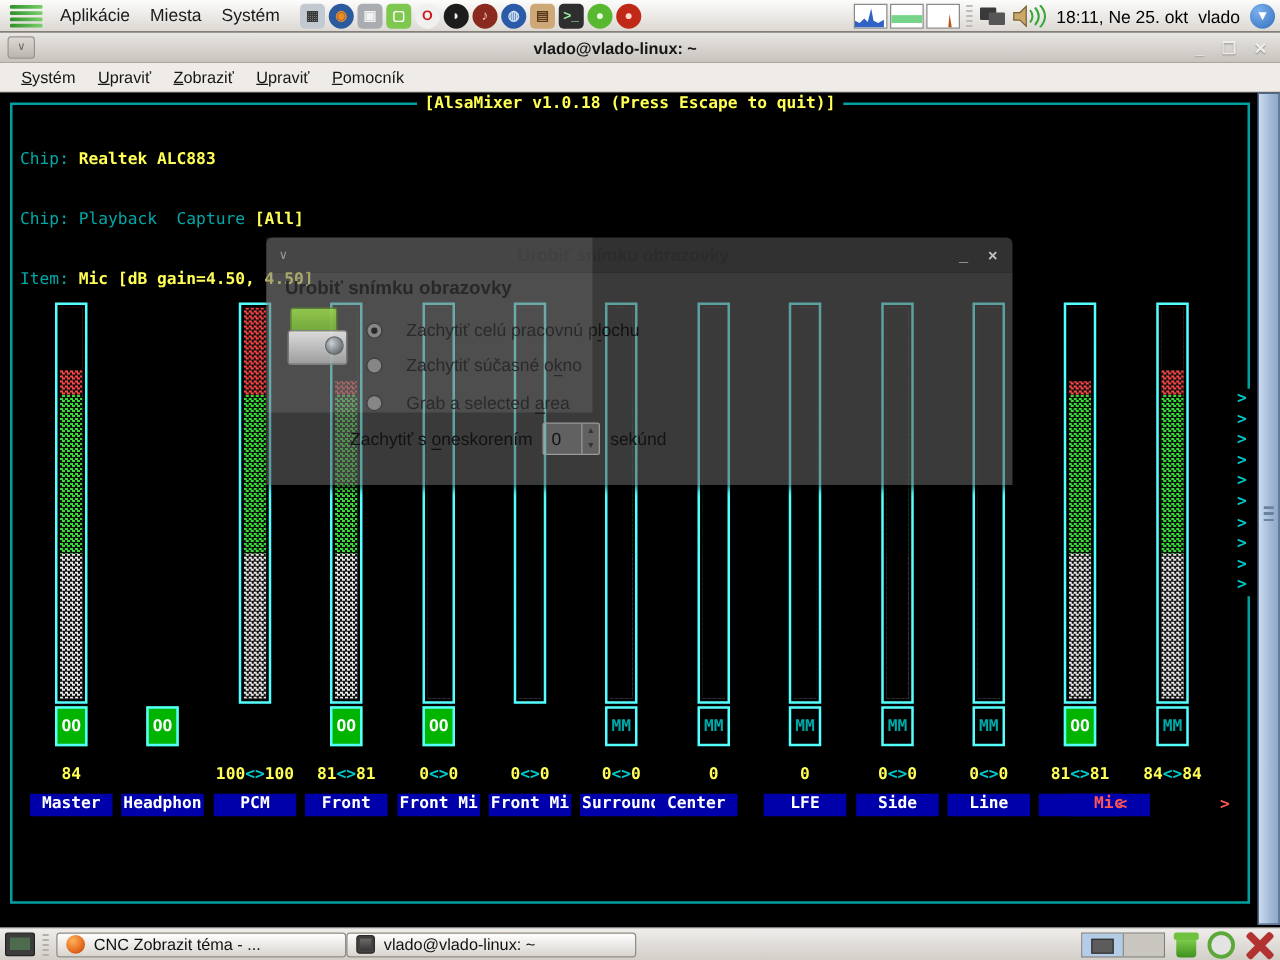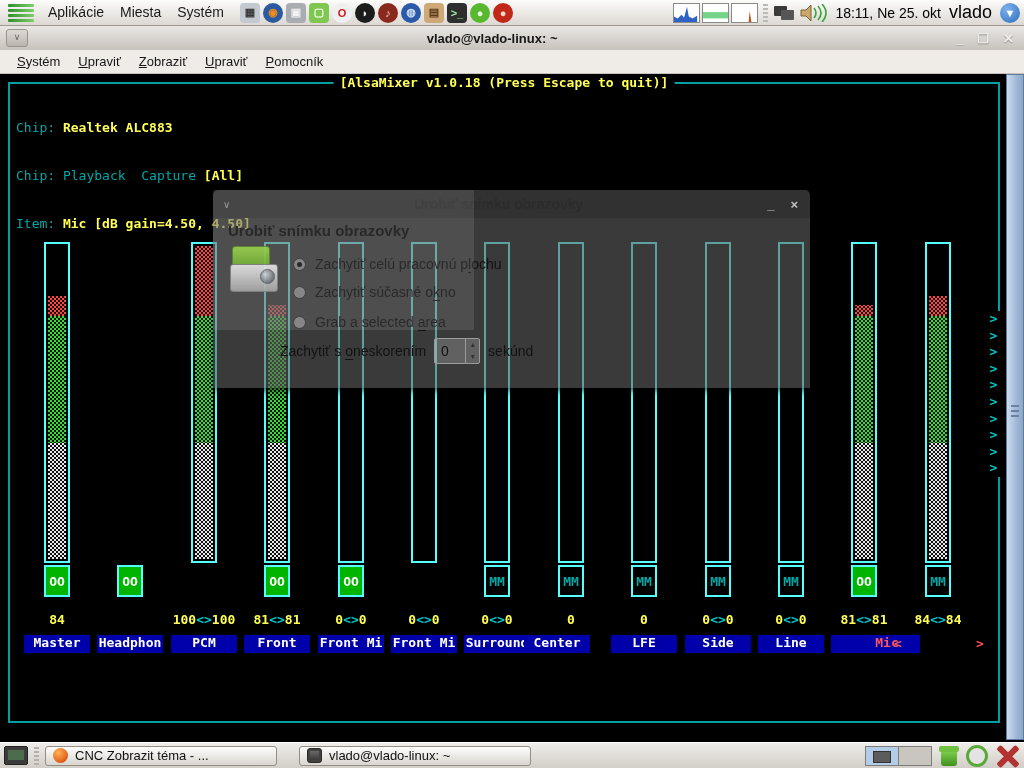--- a/index.html
+++ b/index.html
@@ -12,21 +12,21 @@
     display:flex;align-items:center;padding:0 4px;box-sizing:border-box;gap:2px;}
   #logo{width:26px;height:20px;display:flex;flex-direction:column;justify-content:center;gap:2px;margin:0 4px;}
   #logo i{display:block;height:3px;background:linear-gradient(90deg,#2f8f2a,#7bd06a);border-radius:1px;}
   .pmenu{font-size:14px;color:#1a1a1a;padding:0 8px;line-height:25px;}
   #launchers{display:flex;align-items:center;gap:3px;margin-left:6px;}
   .launch{width:20px;height:20px;border-radius:4px;display:flex;align-items:center;justify-content:center;
     font-size:11px;font-weight:bold;}
   .tray-graph{width:27px;height:20px;background:#fff;border:1px solid #8a8a8a;box-sizing:border-box;}
   .psep{width:5px;height:18px;background:repeating-linear-gradient(#bbb 0 2px,transparent 2px 4px);margin:0 3px;}
   #clock{font-size:14px;color:#000;margin:0 6px;white-space:nowrap;}
-  #user{font-size:18px;color:#000;margin-right:6px;}
+  #user{font-size:14px;color:#000;margin-right:6px;}
   #shutdown{width:20px;height:20px;border-radius:50%;background:radial-gradient(circle at 35% 30%,#7db2ec,#2e6cbe);
     color:#fff;font-size:11px;display:flex;align-items:center;justify-content:center;}
   .spacer{flex:1;}
   
   #titlebar{position:absolute;left:0;top:26px;width:1024px;height:24px;
     background:linear-gradient(#e9e7e4,#c7c2bc);display:flex;align-items:center;box-sizing:border-box;}
   #tb-menu-btn{width:20px;height:16px;margin-left:6px;border:1px solid #9a948c;border-radius:3px;
     background:linear-gradient(#dcd9d5,#bab5ae);color:#6a655f;font-size:9px;line-height:14px;text-align:center;}
   #tb-title{flex:1;text-align:center;font-weight:bold;font-size:13px;color:#161616;}
   #tb-controls{display:flex;gap:14px;margin-right:10px;color:#ededeb;font-weight:bold;font-size:13px;
@@ -76,21 +76,21 @@
   #dlg-body{position:absolute;left:0;top:28px;width:100%;height:170px;background:rgba(96,96,96,.60);}
   #dlg-light{position:absolute;left:0;top:0;width:261px;height:140px;background:rgba(255,255,255,.10);pointer-events:none;}
   #dlg-head{position:absolute;left:15px;top:32px;font-weight:bold;font-size:15px;color:#101010;}
   #cam{position:absolute;left:17px;top:56px;width:48px;height:50px;opacity:.9;}
   #cam .card{position:absolute;left:2px;top:0;width:36px;height:24px;background:linear-gradient(#8fce3a,#5a9e1e);
     border-radius:3px;border:1px solid #4a7d1a;}
   #cam .bodyc{position:absolute;left:0;top:18px;width:46px;height:26px;background:linear-gradient(#e8e8e8,#9d9d9d);
     border-radius:3px;border:1px solid #777;}
   #cam .lens{position:absolute;left:30px;top:23px;width:13px;height:13px;border-radius:50%;
     background:radial-gradient(circle at 35% 35%,#cfd6dd,#3a4046);border:1px solid #555;}
-  .radio-row{position:absolute;left:80px;display:flex;align-items:center;gap:9px;font-size:14px;color:#121212;}
+  .radio-row{position:absolute;left:80px;display:flex;align-items:center;gap:19px;font-size:14px;color:#121212;}
   .rdot{width:13px;height:13px;border-radius:50%;border:1px solid #2a2a2a;background:rgba(240,240,240,.35);
     box-sizing:border-box;position:relative;flex:0 0 13px;}
   .rdot.on::after{content:"";position:absolute;left:3px;top:3px;width:5px;height:5px;border-radius:50%;background:#111;}
   .mn{border-bottom:1px solid currentColor;}
   #delay-row{position:absolute;left:67px;top:148px;display:flex;align-items:center;gap:8px;font-size:14px;color:#121212;}
   #spin{width:46px;height:26px;border:1px solid #9a9a9a;border-radius:2px;background:rgba(235,235,235,.22);
     box-sizing:border-box;display:flex;}
   #spin-val{flex:1;font-size:14px;color:#111;padding:4px 0 0 6px;}
   #spin-btns{width:13px;border-left:1px solid #9a9a9a;display:flex;flex-direction:column;}
   #spin-btns span{flex:1;font-size:7px;line-height:11px;text-align:center;color:#333;}
@@ -402,21 +402,21 @@
       </span>
     </span>
     <span>sekúnd</span>
   </div>
   <div id="dlg-light"></div>
 </div>
 
 <div id="taskbar">
   <div id="showdesk"></div>
   <div class="tsep"></div>
-  <div id="taskbtns" style="display:flex;gap:22px;">
+  <div id="taskbtns" style="display:flex;gap:0;">
       <div class="taskbtn">
         <span class="tb-ico ff"></span>
         <span>CNC Zobrazit téma - ...</span>
       </div>
       <div class="taskbtn">
         <span class="tb-ico term"></span>
         <span>vlado@vlado-linux: ~</span>
       </div>
     </div>
   <div class="spacer"></div>

